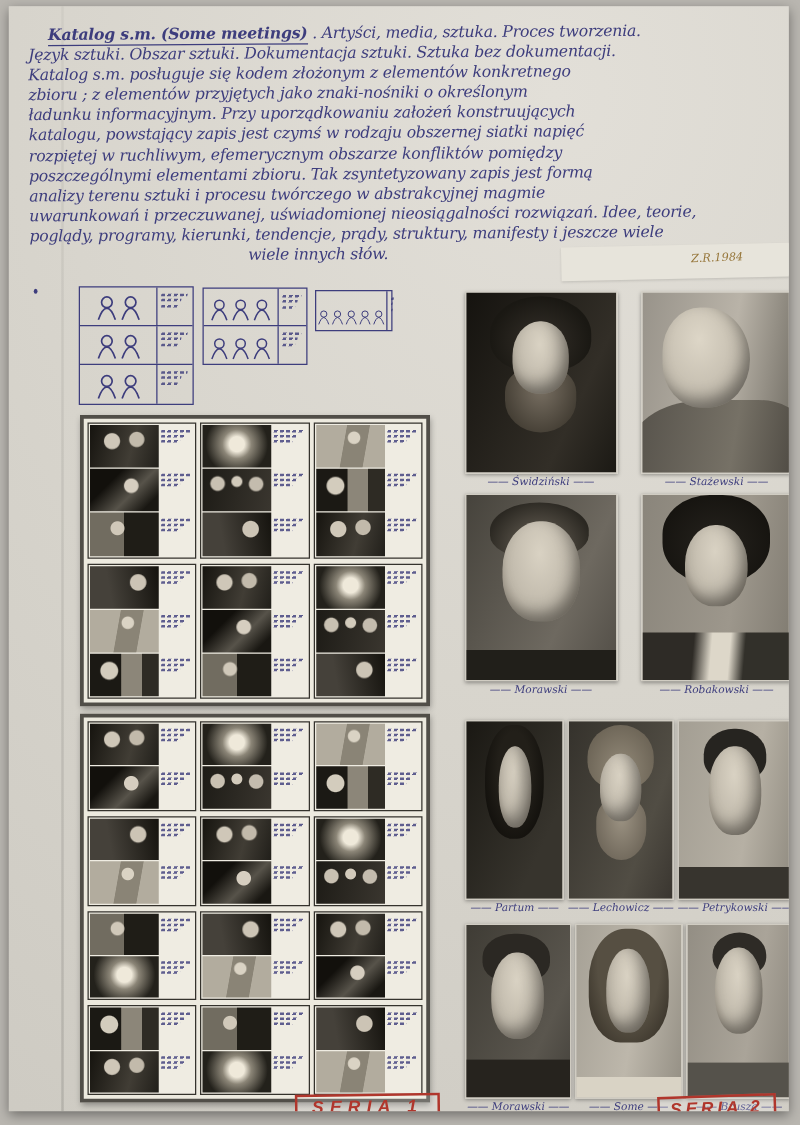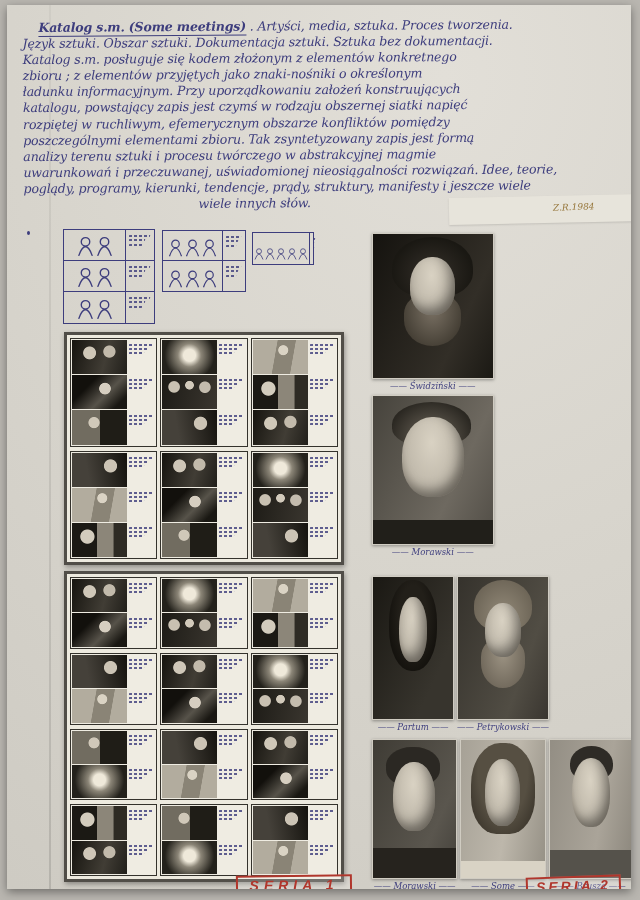--- a/index.html
+++ b/index.html
@@ -707,38 +707,54 @@
     </div>
 
   <div class="portraits" id="portraits">
       <div class="prow prow1" style="grid-template-columns: repeat(2, 1fr);">
         <div class="pcell">
           <div class="portrait v-swidzinski">
             <b class="ft"></b>
           </div>
           <div class="plabel">Świdziński</div>
         </div>
+        <div class="pcell">
+          <div class="portrait v-stazewski">
+            <b class="ft"></b>
+          </div>
+          <div class="plabel">Stażewski</div>
+        </div>
       </div>
       <div class="prow prow2" style="grid-template-columns: repeat(2, 1fr);">
         <div class="pcell">
           <div class="portrait v-morawski">
             <b class="ft"></b>
           </div>
           <div class="plabel">Morawski</div>
         </div>
+        <div class="pcell">
+          <div class="portrait v-robakowski">
+            <b class="ft"></b>
+          </div>
+          <div class="plabel">Robakowski</div>
+        </div>
       </div>
       <div class="prow prow3" style="grid-template-columns: repeat(3, 1fr);">
         <div class="pcell">
           <div class="portrait v-partum"></div>
           <div class="plabel">Partum</div>
         </div>
         <div class="pcell">
           <div class="portrait v-robikowski">
             <b class="ft"></b>
           </div>
+          <div class="plabel">Lechowicz</div>
+        </div>
+        <div class="pcell">
+          <div class="portrait v-petrykowski"></div>
           <div class="plabel">Petrykowski</div>
         </div>
       </div>
       <div class="prow prow4" style="grid-template-columns: repeat(3, 1fr);">
         <div class="pcell">
           <div class="portrait v-lechowicz">
             <b class="ft"></b>
           </div>
           <div class="plabel">Morawski</div>
         </div>

